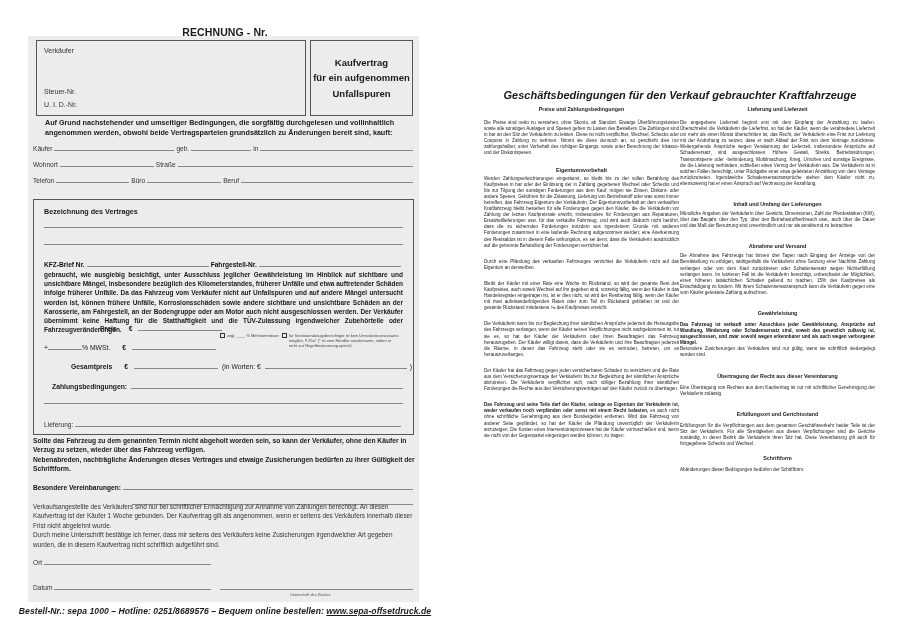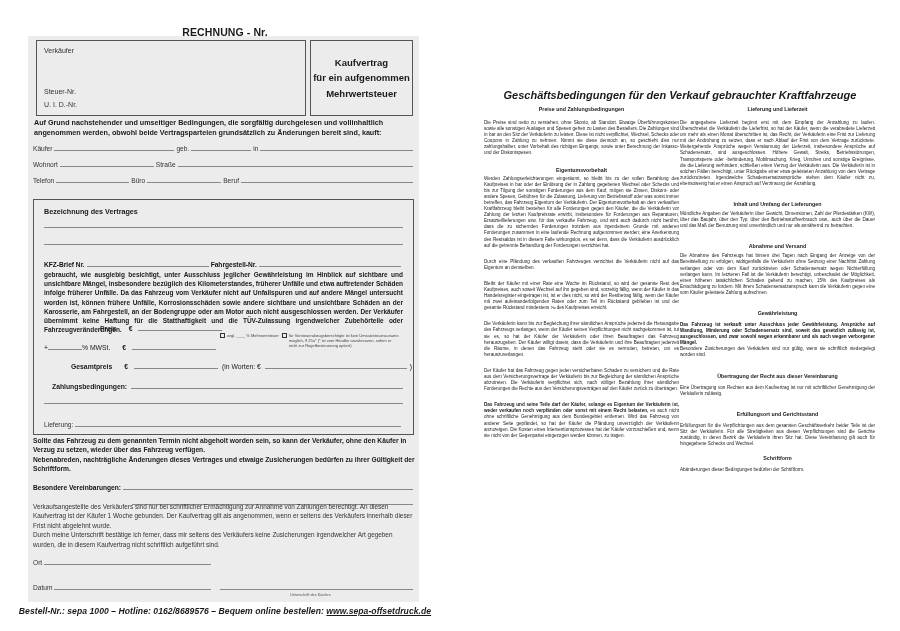--- a/index.html
+++ b/index.html
@@ -8,21 +8,21 @@
 
   
   .left-title { position: absolute; top: 26px; left: 0; width: 450px; text-align: center; font-weight: bold; font-size: 10.5px; letter-spacing: 0.1px; }
   .form-panel { position: absolute; left: 28px; top: 36px; width: 391px; height: 566px; background: #ececec; }
   .box { position: absolute; border: 1.5px solid #555; background: #ececec; }
   .seller-box { left: 8px; top: 4px; width: 270px; height: 76px; }
   .seller-box .lbl { position: absolute; left: 7px; font-size: 7px; color: #333; }
   .contract-box { left: 282px; top: 4px; width: 103px; height: 76px; display: flex; flex-direction: column; justify-content: center; align-items: center; gap: 6px; }
   .contract-box span { font-weight: bold; font-size: 9.5px; line-height: 1; }
 
-  .intro { position: absolute; left: 6px; top: 82px; width: 382px; font-size: 7.2px; font-weight: bold; line-height: 10px; }
+  .intro { position: absolute; left: 17px; top: 82px; width: 382px; font-size: 7.2px; font-weight: bold; line-height: 10px; }
   .line-row { position: absolute; left: 5px; width: 382px; height: 10px; display: flex; align-items: flex-end; font-size: 6.6px; color: #333; }
   .line-row .fill { flex: 1; border-bottom: 0.8px solid #888; margin: 0 2px 1px 2px; height: 1px; }
   .line-row .fill.w { flex: none; }
 
   .vehicle-box { left: 5px; top: 163px; width: 381px; height: 236px; }
   .vehicle-box .title { position: absolute; left: 10px; top: 7px; font-size: 7.2px; font-weight: bold; }
   .vehicle-box .hr { position: absolute; left: 10px; right: 10px; border-bottom: 0.8px solid #888; }
   .vehicle-box .para { position: absolute; left: 10px; top: 88px; width: 359px; font-size: 6.5px; font-weight: bold; line-height: 9.2px; text-align: justify; }
   .price-row { position: absolute; height: 10px; display: flex; align-items: flex-end; font-size: 6.8px; font-weight: bold; }
   .uline { display: inline-block; border-bottom: 0.8px solid #888; height: 1px; margin-bottom: 1px; }
@@ -53,21 +53,21 @@
 
   <div class="box seller-box">
     <span class="lbl" style="top:6px">Verkäufer</span>
     <span class="lbl" style="top:47px">Steuer-Nr.</span>
     <span class="lbl" style="top:60px">U. I. D.-Nr.</span>
   </div>
 
   <div class="box contract-box">
     <span>Kaufvertrag</span>
     <span>für ein aufgenommen</span>
-    <span>Mehrwertsteuer</span>
+    <span>Unfallspuren</span>
   </div>
 
   <div class="intro">Auf Grund nachstehender und umseitiger Bedingungen, die sorgfältig durchgelesen und vollinhaltlich angenommen werden, obwohl beide Vertragsparteien grundsätzlich zu Änderungen bereit sind, kauft:</div>
 
   <div class="line-row" style="top:106px">
     <span>Käufer</span>
     <span class="fill w" style="width:120px"></span>
     <span>geb.</span>
     <span class="fill w" style="width:60px"></span>
     <span>in</span>
@@ -171,21 +171,21 @@
     <span>Datum</span>
     <span class="fill"></span>
   </div>
   <div class="line-row" style="top:545px; left:190px; width:197px">
     <span class="fill"></span>
   </div>
   <span class="sig-caption" style="left:262px; top:557px">Unterschrift des Käufers</span>
 </div>
 
 <div class="footer">
-  <span>Bestell-Nr.: sepa 1000 – Hotline: 0162/8689576 – Bequem online bestellen: </span><span class="url">www.sepa-offsetdruck.de</span>
+  <span>Bestell-Nr.: sepa 1000 – Hotline: 0251/8689576 – Bequem online bestellen: </span><span class="url">www.sepa-offsetdruck.de</span>
 </div>
 
 <div class="right-title">Geschäftsbedingungen für den Verkauf gebrauchter Kraftfahrzeuge</div>
 
 <div class="col col-l">
   <div class="sec-h">Preise und Zahlungsbedingungen</div>
   <div class="sec-p">Die Preise sind netto zu verstehen, ohne Skonto, ab Standort. Etwaige Überführungskosten sowie alle sonstigen Auslagen und Spesen gehen zu Lasten des Bestellers. Die Zahlungen sind in bar an den Sitz der Verkäuferin zu leisten. Diese ist nicht verpflichtet, Wechsel, Schecks oder Coupons in Zahlung zu nehmen. Nimmt sie diese dennoch an, so geschieht dies nur zahlungshalber, unter Vorbehalt des richtigen Eingangs, sowie unter Berechnung der Inkasso- und der Diskontspesen.</div>
 
   <div class="sec-h" style="margin-bottom:3px">Eigentumsvorbehalt</div>
   <div class="sec-p">Werden Zahlungserleichterungen eingeräumt, so bleibt bis zu der vollen Bezahlung des Kaufpreises in bar oder der Einlösung der in Zahlung gegebenen Wechsel oder Schecks und bis zur Tilgung der sonstigen Forderungen aus dem Kauf, mögen sie Zinsen, Diskont- oder andere Spesen, Gebühren für die Zulassung, Lieferung von Betriebsstoff oder was sonst immer betreffen, das Fahrzeug Eigentum der Verkäuferin. Der Eigentumsvorbehalt an dem verkauften Kraftfahrzeug bleibt bestehen für alle Forderungen gegen den Käufer, die die Verkäuferin vor Zahlung der letzten Kaufpreisrate erwirbt, insbesondere für Forderungen aus Reparaturen, Ersatzteillieferungen usw. für das verkaufte Fahrzeug, und wird auch dadurch nicht berührt, dass die zu sichernden Forderungen trotzdem aus irgendeinem Grunde mit anderen Forderungen zusammen in eine laufende Rechnung aufgenommen werden; eine Anerkennung des Restsaldos ist in diesem Falle wirkungslos, es sei denn, dass die Verkäuferin ausdrücklich auf die getrennte Behandlung der Forderungen verzichtet hat.</div>

